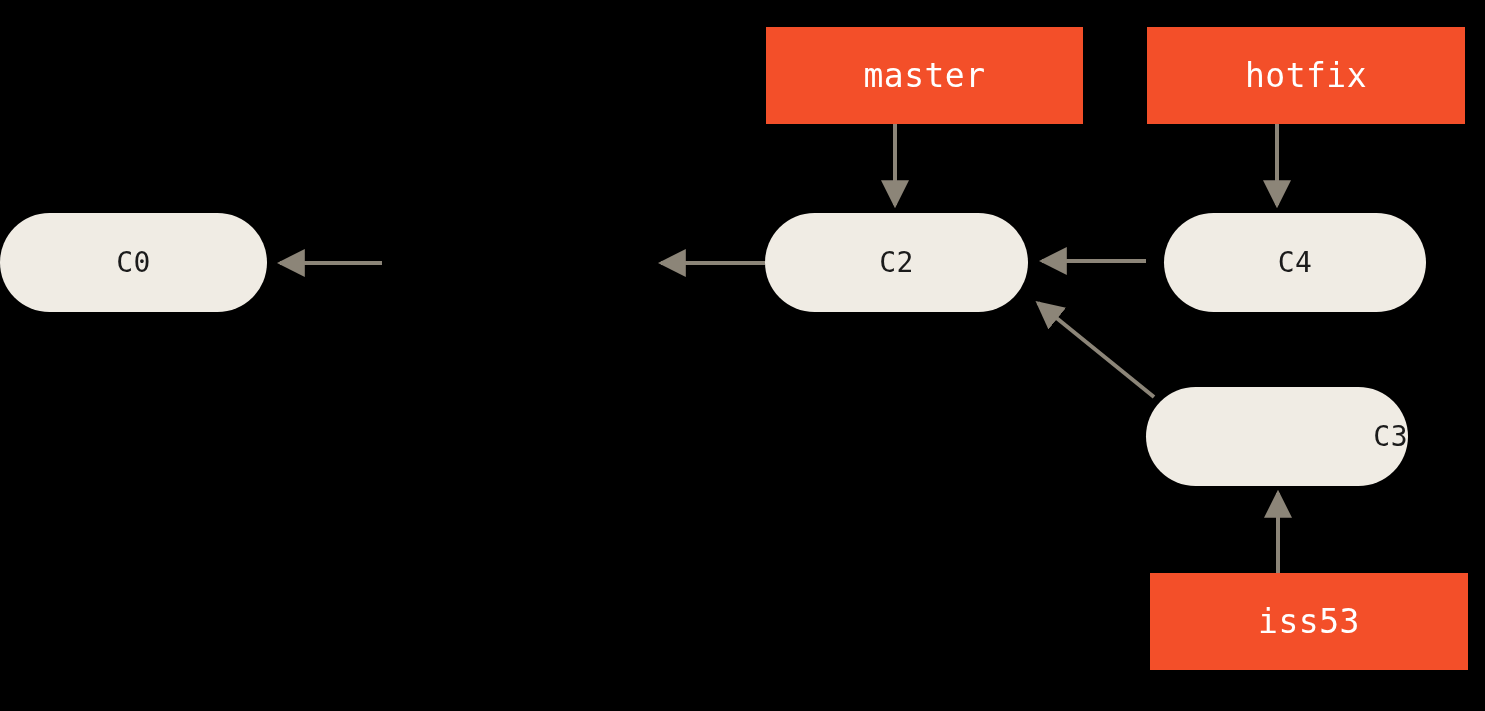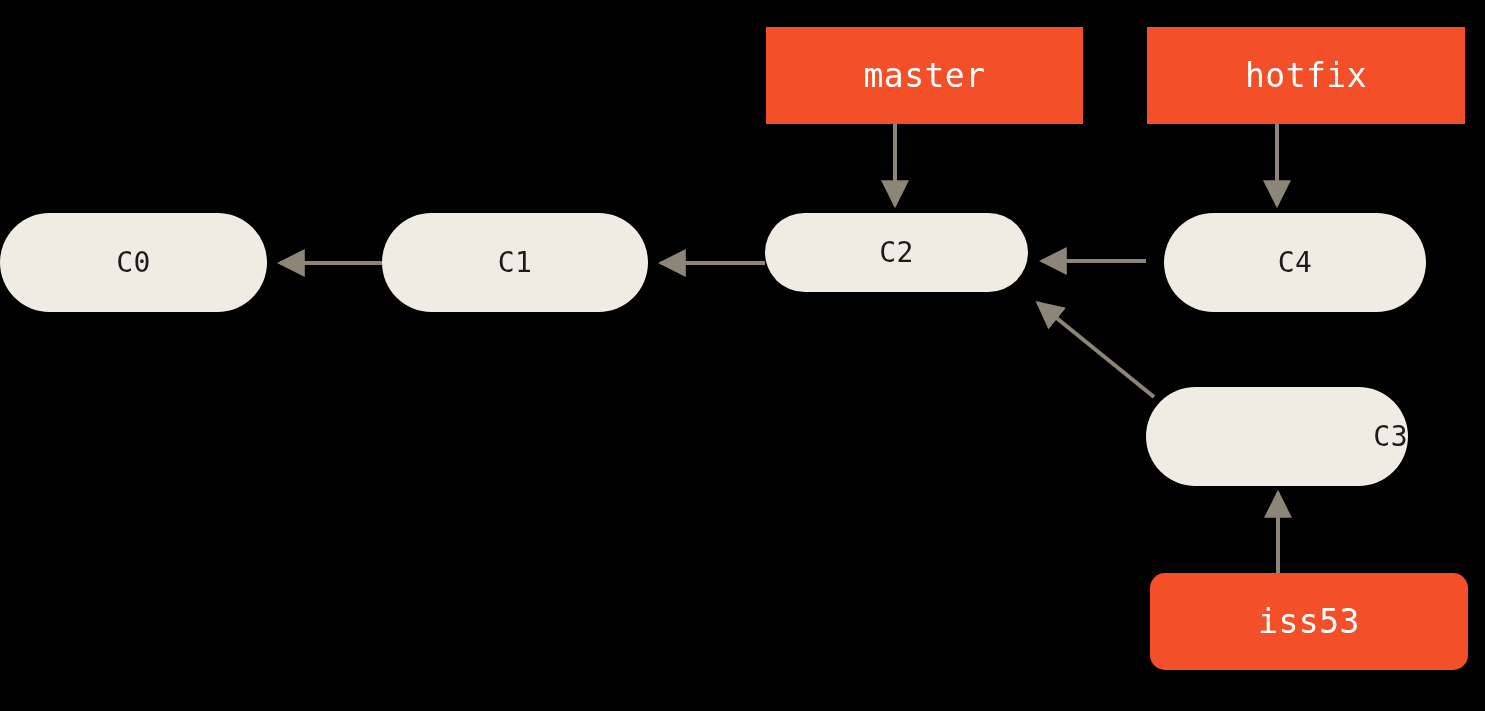--- a/index.html
+++ b/index.html
@@ -100,41 +100,38 @@
 
     <g>
       <line x1="1278" y1="573" x2="1278" y2="493" stroke="#8c8578" stroke-width="4" marker-end="url(#arrowhead)"></line>
     </g>
   </svg>
 
   <div class="commit-node" style="left:0px; top:213px; width:267px; height:99px;">
     <span class="commit-label">C0</span>
   </div>
 
-  <div class="commit-node" style="left:382px; top:213px; width:266px; height:99px;">
-    <span class="commit-label">C1</span>
-  </div>
 
-  <div class="commit-node" style="left:765px; top:213px; width:263px; height:79px;">
+  <div class="commit-node" style="left:765px; top:213px; width:263px; height:99px;">
     <span class="commit-label">C2</span>
   </div>
 
   <div class="commit-node" style="left:1146px; top:387px; width:262px; height:99px;justify-content:flex-end;">
     <span class="commit-label">C3</span>
   </div>
 
   <div class="commit-node" style="left:1164px; top:213px; width:262px; height:99px;">
     <span class="commit-label">C4</span>
   </div>
 
   <div class="branch-label" style="left:1147px; top:27px; width:318px; height:97px;">
     <span class="branch-label-text">hotfix</span>
   </div>
 
   <div class="branch-label" style="left:766px; top:27px; width:317px; height:97px;">
     <span class="branch-label-text">master</span>
   </div>
 
-  <div class="branch-label" style="left:1150px; top:573px; width:318px; height:97px;border-radius:15px;">
+  <div class="branch-label" style="left:1150px; top:573px; width:318px; height:97px;">
     <span class="branch-label-text">iss53</span>
   </div>
 
 </div>
 
 </body></html>

